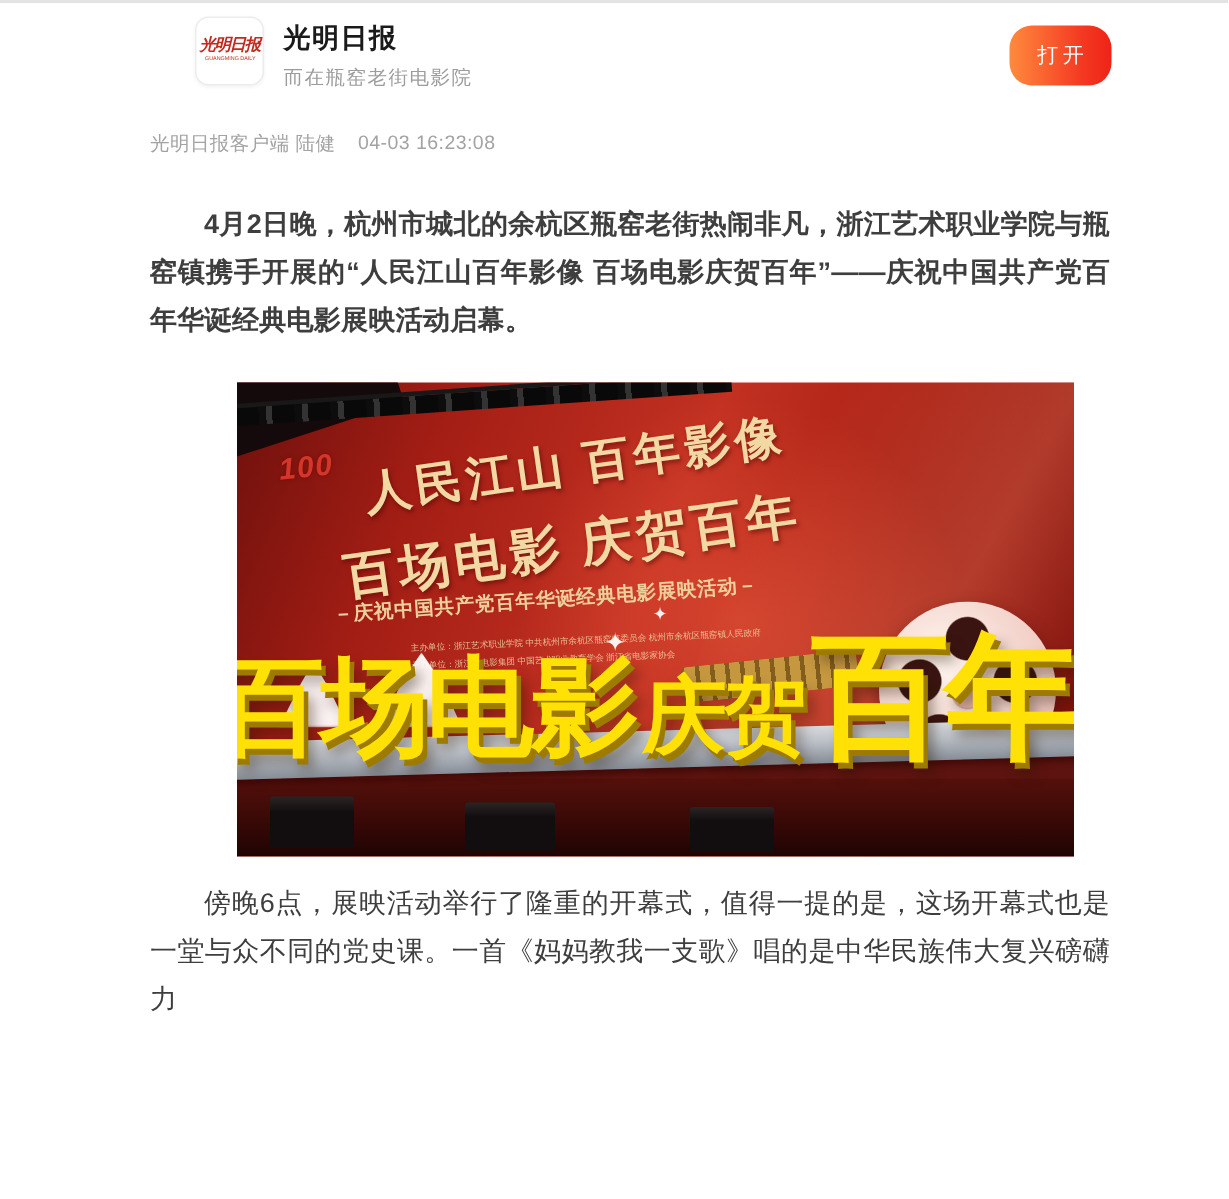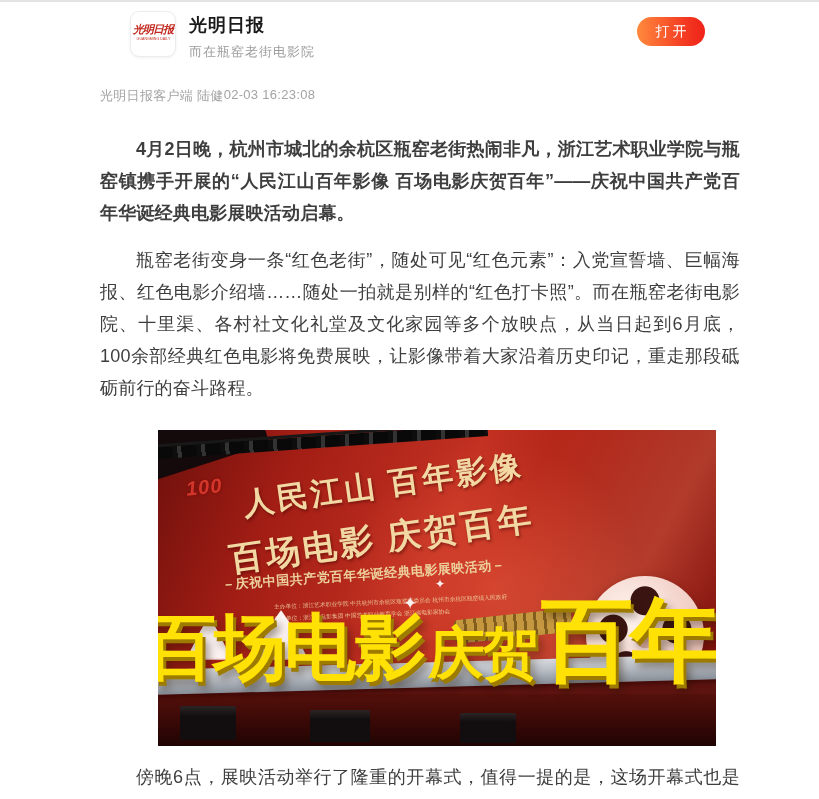--- a/index.html
+++ b/index.html
@@ -10,29 +10,29 @@
   
   .header { position:relative; height:58px; padding-left:130px; padding-top:9px; display:flex; align-items:flex-start; }
   .app-logo { width:46px; height:46px; border-radius:9px; background:#fff; border:1px solid #ececec;
     box-shadow:0 1px 3px rgba(0,0,0,.06); display:flex; flex-direction:column; align-items:center; justify-content:center; cursor:pointer; }
   .app-logo .logo-cn { font-family:"Liberation Serif", serif; font-weight:bold; font-style:italic;
     color:#c22a20; font-size:11px; letter-spacing:-1px; white-space:nowrap; }
   .app-logo .logo-en { font-size:8px; transform:scale(0.45); transform-origin:center top; color:#c22a20; white-space:nowrap; }
   .app-meta { margin-left:13px; padding-top:2px; }
   .app-name { font-size:18px; font-weight:bold; color:#1a1a1a; letter-spacing:1px; }
   .app-slogan { margin-top:6px; font-size:13px; color:#9c9c9c; letter-spacing:1px; }
-  .open-btn { position:absolute; left:637px; top:15px; width:68px; height:29px; border:none; border-radius:15px;
+  .open-btn { position:absolute; left:673px; top:15px; width:68px; height:40px; border:none; border-radius:15px;
     background:linear-gradient(90deg,#ff8a3d 0%, #f43a22 70%, #ee2318 100%);
     color:#fff; font-size:14px; letter-spacing:3px; text-indent:3px; cursor:pointer;
     display:flex; align-items:center; justify-content:center; font-family:inherit; }
 
   
   .article { padding:10px 79px 0 100px; }
   .article-title { font-size:26px; line-height:30px; font-weight:bold; color:#222; letter-spacing:.5px; }
-  .byline { margin-top:17px; font-size:13px; color:#a3a3a3; display:flex; letter-spacing:.3px; }
+  .byline { margin-top:17px; font-size:13px; color:#a3a3a3; display:flex; gap:15px; letter-spacing:.3px; }
   .article p { margin-top:15px; font-size:18px; line-height:32px; color:#3e3e3e; text-indent:2em;
     text-align:justify; letter-spacing:.2px; }
   .article p.first { margin-top:28px;font-weight:bold; }
 
   
   .photo { position:relative; width:558px; height:316px; margin:26px 0 0 58px; overflow:hidden;
     background:
       radial-gradient(circle at 60% 50%, rgba(240,92,62,.5), rgba(240,92,62,0) 40%),
       linear-gradient(112deg,#6e100c 0%, #a41e15 22%, #c23122 48%, #ae2316 64%, #8c150e 86%, #7a110c 100%); }
   .beam { position:absolute; right:-60px; top:-30px; width:300px; height:420px; transform:rotate(20deg);
@@ -102,25 +102,24 @@
   <div class="app-meta">
     <div class="app-name">光明日报</div>
     <div class="app-slogan">而在瓶窑老街电影院</div>
   </div>
   <button class="open-btn">打开</button>
 </div>
 
 <div class="article">
   <div class="byline">
     <span>光明日报客户端 陆健</span>
-    <span>02-03 16:23:08</span>
+    <span>04-03 16:23:08</span>
   </div>
 
   <p class="first">4月2日晚，杭州市城北的余杭区瓶窑老街热闹非凡，浙江艺术职业学院与瓶窑镇携手开展的“人民江山百年影像 百场电影庆贺百年”——庆祝中国共产党百年华诞经典电影展映活动启幕。</p>
-  <p>瓶窑老街变身一条“红色老街”，随处可见“红色元素”：入党宣誓墙、巨幅海报、红色电影介绍墙……随处一拍就是别样的“红色打卡照”。而在瓶窑老街电影院、十里渠、各村社文化礼堂及文化家园等多个放映点，从当日起到6月底，100余部经典红色电影将免费展映，让影像带着大家沿着历史印记，重走那段砥砺前行的奋斗路程。</p>
 
   <div class="photo">
     <div class="beam"></div>
     <div class="corner-rig"></div>
     <div class="truss"></div>
     <div class="logo-100">100</div>
     <div class="headline l1">人民江山 百年影像</div>
     <div class="headline l2">百场电影 庆贺百年</div>
     <div class="banner-subtitle">－庆祝中国共产党百年华诞经典电影展映活动－</div>
     <div class="organizers">

